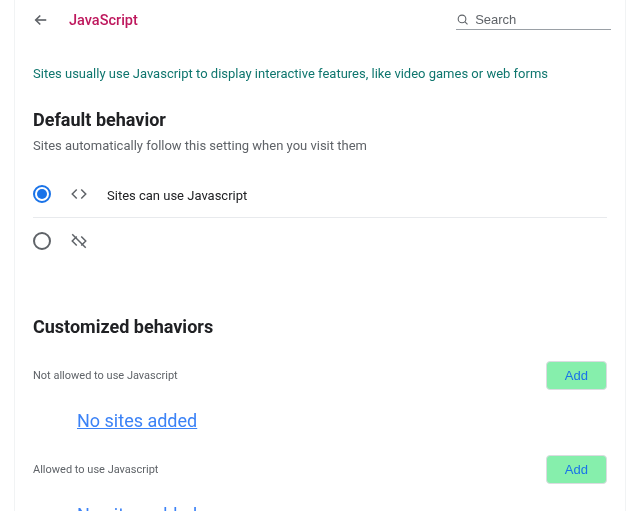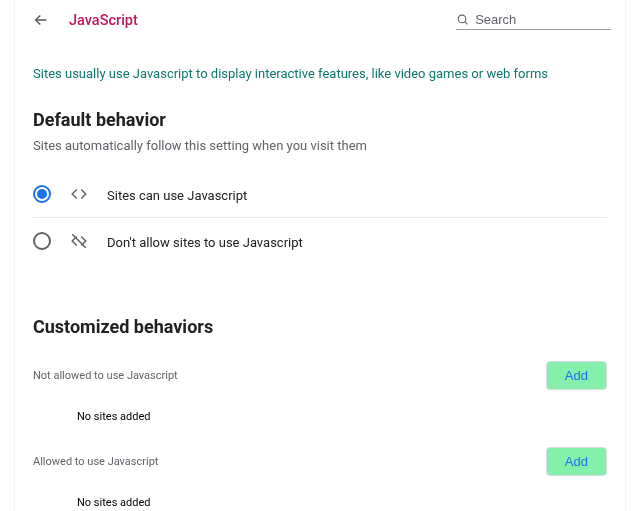--- a/index.html
+++ b/index.html
@@ -93,21 +93,21 @@
     .add-btn {
       border: 1px solid #dadce0;
       background: #86efac;
       color: #1a73e8;
       font-size: 13px;
       font-weight: 500;
       padding: 6px 18px;
       border-radius: 4px;
       cursor: pointer;
     }
-    .empty { color: #000000; font-size: 11px; padding-left: 44px; }
+    .empty { color: #3b82f6; font-size: 18px; padding-left: 44px; text-decoration: underline; }
   </style>
 </head>
 <body>
 
 <div class="page">
 
   <div class="header">
     <div class="back-btn">
       <svg width="18" height="18" viewBox="0 0 24 24" fill="none" stroke="#5f6368" stroke-width="2.2">
           <path d="M19 12H5"></path>
@@ -147,21 +147,20 @@
 
       <div class="radio-row">
         <div class="radio-outer"></div>
         <div class="radio-icon">
           <svg width="18" height="18" viewBox="0 0 24 24" fill="none" stroke="#5f6368" stroke-width="2">
               <path d="M9 18l-6-6 6-6"></path>
               <path d="M15 6l6 6-6 6"></path>
               <path d="M3 3l18 18"></path>
             </svg>
         </div>
-        <div class="radio-label">Don't allow sites to use Javascript</div>
       </div>
     </div>
 
     <div class="custom-section">
       <div class="section-h">Customized behaviors</div>
 
       <div class="list-block">
         <div class="list-head">
           <div class="list-title">Not allowed to use Javascript</div>
           <button class="add-btn">Add</button>

